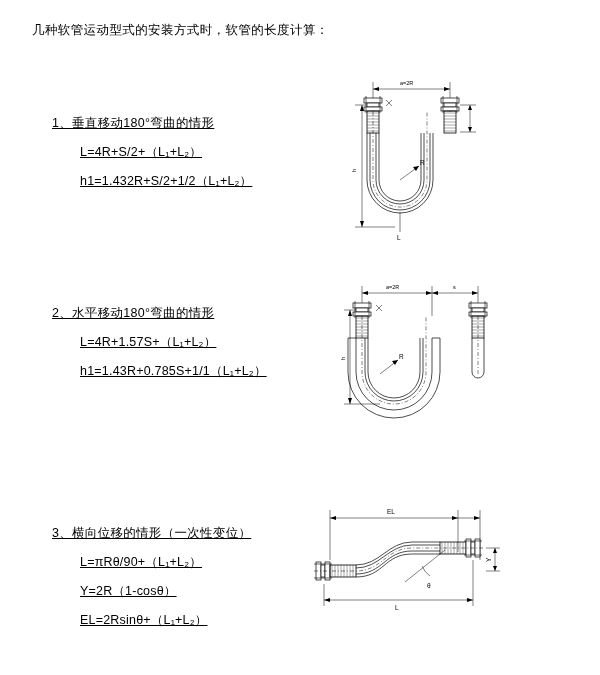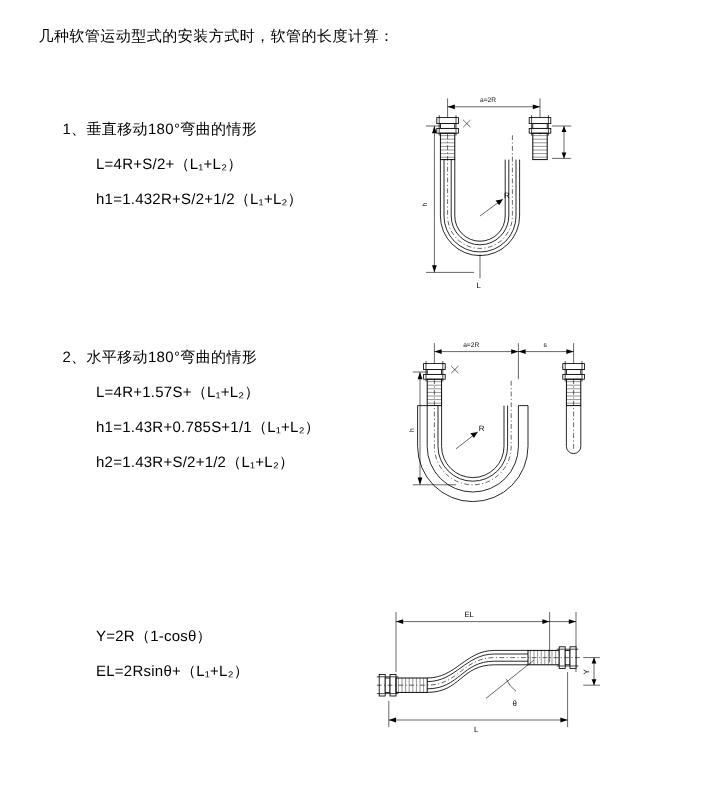--- a/index.html
+++ b/index.html
@@ -33,22 +33,23 @@
     left: 0;
     width: 600px;
   }
   .sec1 { top: 100px; }
   .sec2 { top: 290px; }
   .sec3 { top: 510px; }
 
   .text-col {
     position: absolute;
     left: 52px;
-    top: 0;
+    top: 15px;
     width: 250px;
+    text-decoration: underline;
   }
   .sec-title {
     font-size: 12.5px;
     white-space: nowrap;
     margin-bottom: 10px;
     letter-spacing: 0.3px;
   }
   .formula {
     font-size: 12.5px;
     white-space: nowrap;
@@ -166,21 +167,20 @@
         <line class="thin" x1="92" y1="28" x2="86" y2="34"></line>
       </svg>
     </div>
   </div>
 
   <div class="section sec2">
     <div class="text-col">
       <div class="sec-title">2、水平移动180°弯曲的情形</div>
       <div class="formula">L=4R+1.57S+（L₁+L₂）</div>
       <div class="formula">h1=1.43R+0.785S+1/1（L₁+L₂）</div>
-      <div class="formula">h2=1.43R+S/2+1/2（L₁+L₂）</div>
     </div>
 
     <div class="fig fig2">
       <svg width="210" height="180" viewBox="0 0 210 180">
 
         <line class="thin" x1="62" y1="14" x2="62" y2="44"></line>
         <line class="thin" x1="132" y1="14" x2="132" y2="44"></line>
         <line class="thin" x1="178" y1="14" x2="178" y2="44"></line>
         <line class="thin" x1="62" y1="21" x2="132" y2="21"></line>
         <polygon class="fillb" points="62,21 68,19 68,23"></polygon>
@@ -248,20 +248,22 @@
         <text class="dimtxt2" x="99" y="87">R</text>
 
         <line class="thin" x1="76" y1="33" x2="82" y2="39"></line>
         <line class="thin" x1="82" y1="33" x2="76" y2="39"></line>
       </svg>
     </div>
   </div>
 
   <div class="section sec3">
     <div class="text-col">
+      <div class="sec-title">3、横向位移的情形（一次性变位）</div>
+      <div class="formula">L=πRθ/90+（L₁+L₂）</div>
       <div class="formula">Y=2R（1-cosθ）</div>
       <div class="formula">EL=2Rsinθ+（L₁+L₂）</div>
     </div>
 
     <div class="fig fig3">
       <svg width="220" height="130" viewBox="0 0 220 130">
 
         <line class="thin" x1="40" y1="10" x2="40" y2="60"></line>
         <line class="thin" x1="168" y1="10" x2="168" y2="52"></line>
         <line class="thin" x1="40" y1="18" x2="168" y2="18"></line>

